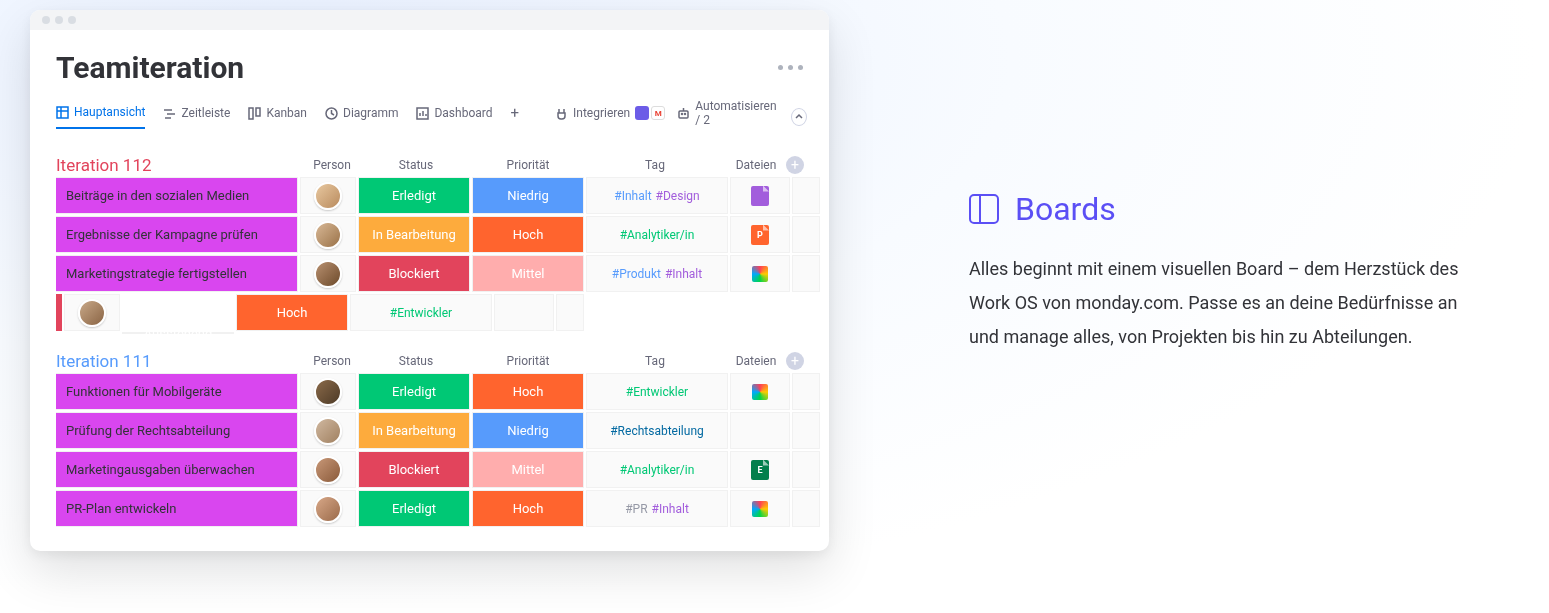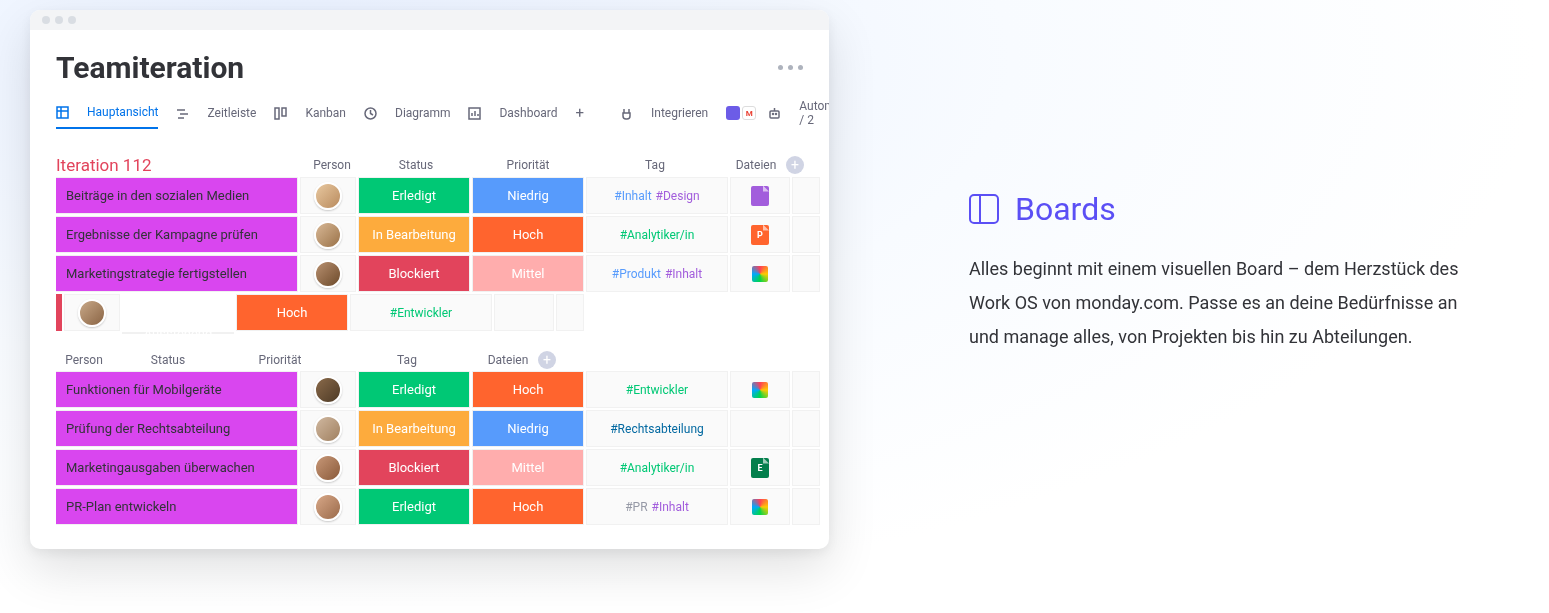--- a/index.html
+++ b/index.html
@@ -23,21 +23,21 @@
   .chrome {
     height: 20px; background:#f3f4f6; display:flex; align-items:center; gap:5px; padding-left:12px;
   }
   .chrome .dot{width:8px;height:8px;border-radius:50%;background:#d9dde3;}
   .content { padding: 20px 26px 24px 26px; }
   .title-row { display:flex; align-items:center; justify-content:space-between; }
   .title { font-size:30px; font-weight:700; color:#323338; }
   .dots { display:flex; gap:5px; }
   .dots span{width:5px;height:5px;border-radius:50%;background:#aeb3bd;}
   .tabs { display:flex; align-items:center; gap:18px; margin-top:14px; color:#676879; font-size:12px;}
-  .tab { display:flex; align-items:center; gap:18px; padding-bottom:8px; cursor:pointer; }
+  .tab { display:flex; align-items:center; gap:5px; padding-bottom:8px; cursor:pointer; }
   .tab.active{ color:#0073ea; border-bottom:2px solid #0073ea; }
   .tab .ic{width:13px;height:13px;display:inline-flex;align-items:center;justify-content:center;}
   .spacer{flex:1;}
   .right-tools{display:flex;align-items:center;gap:12px;font-size:12px;color:#676879;}
   .mini-icons{display:flex;gap:2px;}
   .mini-icons .mi{width:14px;height:14px;border-radius:3px;}
   .mi1{background:#6c5ce7;} .mi2{background:#fff;border:1px solid #ddd;display:flex;align-items:center;justify-content:center;}
   .chev{width:18px;height:18px;border:1px solid #d0d4e4;border-radius:50%;display:flex;align-items:center;justify-content:center;}
   .group { margin-top:20px; }
   .group-header{display:flex;align-items:center;}
@@ -254,20 +254,21 @@
               <div class="cell tag">
                 <span style="color: rgb(0, 200, 117);">#Entwickler</span>
               </div>
               <div class="cell files"></div>
               <div class="cell extra"></div>
             </div>
           </div>
         </div>
         <div class="group g2">
           <div class="group-header">
+            <div class="group-title">Iteration 111</div>
             <div class="cols">
               <div class="col person">Person</div>
               <div class="col status">Status</div>
               <div class="col priority">Priorität</div>
               <div class="col tag">Tag</div>
               <div class="col files">Dateien</div>
               <div class="add-col">+</div>
             </div>
           </div>
           <div class="row">

